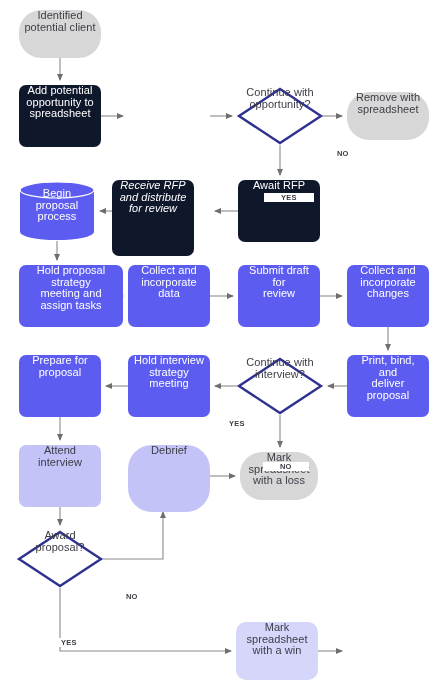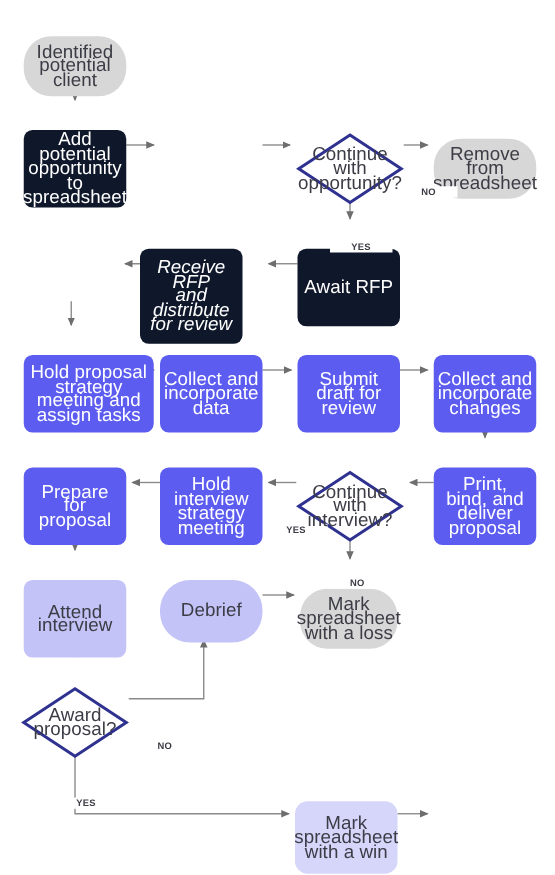--- a/index.html
+++ b/index.html
@@ -22,27 +22,26 @@
     left: 0;
     top: 0;
     width: 444px;
     height: 700px;
     pointer-events: none;
   }
   .node {
     position: absolute;
     box-sizing: border-box;
     display: flex;
-    align-items: center;
+    align-items: flex-start;
     justify-content: center;
     text-align: center;
-    font-size: 15px;
+    font-size: 11px;
     line-height: 11.5px;
     letter-spacing: 0.05px;
-    margin-top: 19px;
   }
   .node .label {
     display: block;
     padding: 0 5px;
     white-space: pre-line;
   }
   
   .proc-dark {
     background: #0f172a;
     color: #ffffff;
@@ -185,24 +184,33 @@
 
   <div class="node decision" style="left:237px; top:87px; width:86px; height:58px;">
     <svg class="diamond-shape" viewBox="0 0 86 58" preserveAspectRatio="none">
       <polygon points="43,2 84,29 43,56 2,29" fill="#ffffff" stroke="#2e3190" stroke-width="2.4"></polygon>
     </svg>
     <span class="label">Continue with
 opportunity?</span>
   </div>
 
   <div class="node term-gray" style="left:347px; top:92px; width:82px; height:48px;">
-    <span class="label">Remove from
+    <span class="label">Remove with
 spreadsheet</span>
   </div>
 
+  <div class="node cylinder" style="left:19px; top:181px; width:76px; height:60px;">
+    <svg class="cyl-shape" viewBox="0 0 76 60" preserveAspectRatio="none">
+      <path d="M1,9 L1,51 A37,8 0 0 0 75,51 L75,9 Z" fill="#5c5cf0"></path>
+      <ellipse cx="38" cy="9" rx="37" ry="8" fill="#5c5cf0" stroke="#ffffff" stroke-width="1.2"></ellipse>
+    </svg>
+    <span class="label">Begin
+proposal
+process</span>
+  </div>
 
   <div class="node proc-dark" style="left:112px; top:180px; width:82px; height:76px;font-style:italic;">
     <span class="label">Receive RFP
 and distribute
 for review</span>
   </div>
 
   <div class="node proc-dark" style="left:238px; top:180px; width:82px; height:62px;">
     <span class="label">Await RFP</span>
   </div>
@@ -252,21 +260,21 @@
 
   <div class="node proc-mid" style="left:347px; top:355px; width:82px; height:62px;">
     <span class="label">Print, bind, and
 deliver proposal</span>
   </div>
 
   <div class="node proc-light" style="left:19px; top:445px; width:82px; height:62px;">
     <span class="label">Attend interview</span>
   </div>
 
-  <div class="node proc-light" style="left:128px; top:445px; width:82px; height:50px;border-radius:24px;">
+  <div class="node proc-light" style="left:128px; top:445px; width:82px; height:67px;border-radius:24px;">
     <span class="label">Debrief</span>
   </div>
 
   <div class="node term-gray" style="left:240px; top:452px; width:78px; height:48px;">
     <span class="label">Mark
 spreadsheet
 with a loss</span>
   </div>
 
   <div class="node decision" style="left:17px; top:530px; width:86px; height:58px;">

